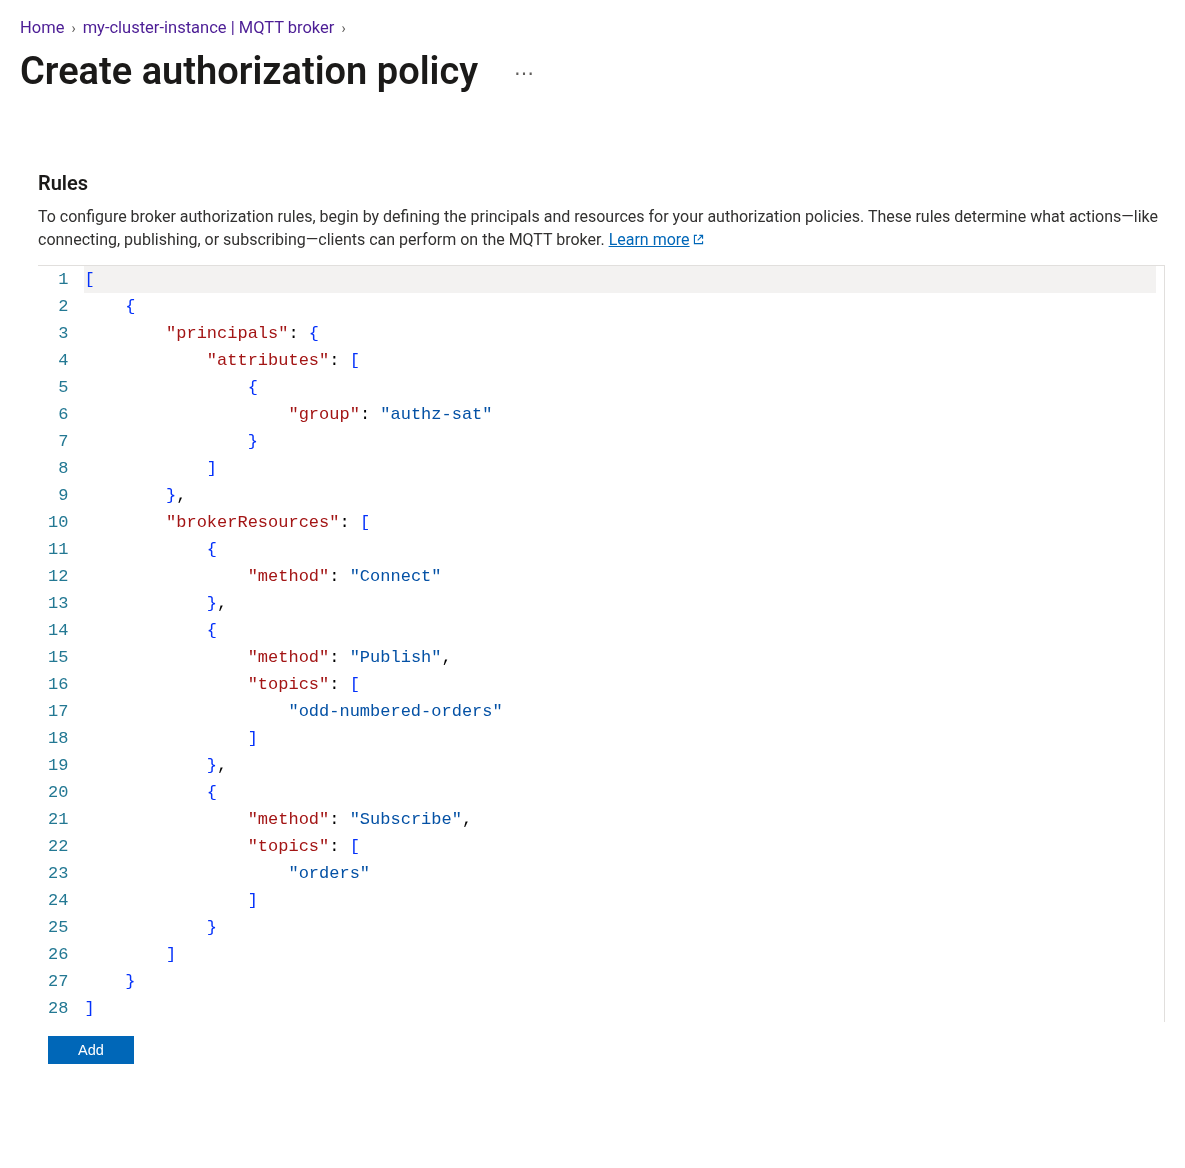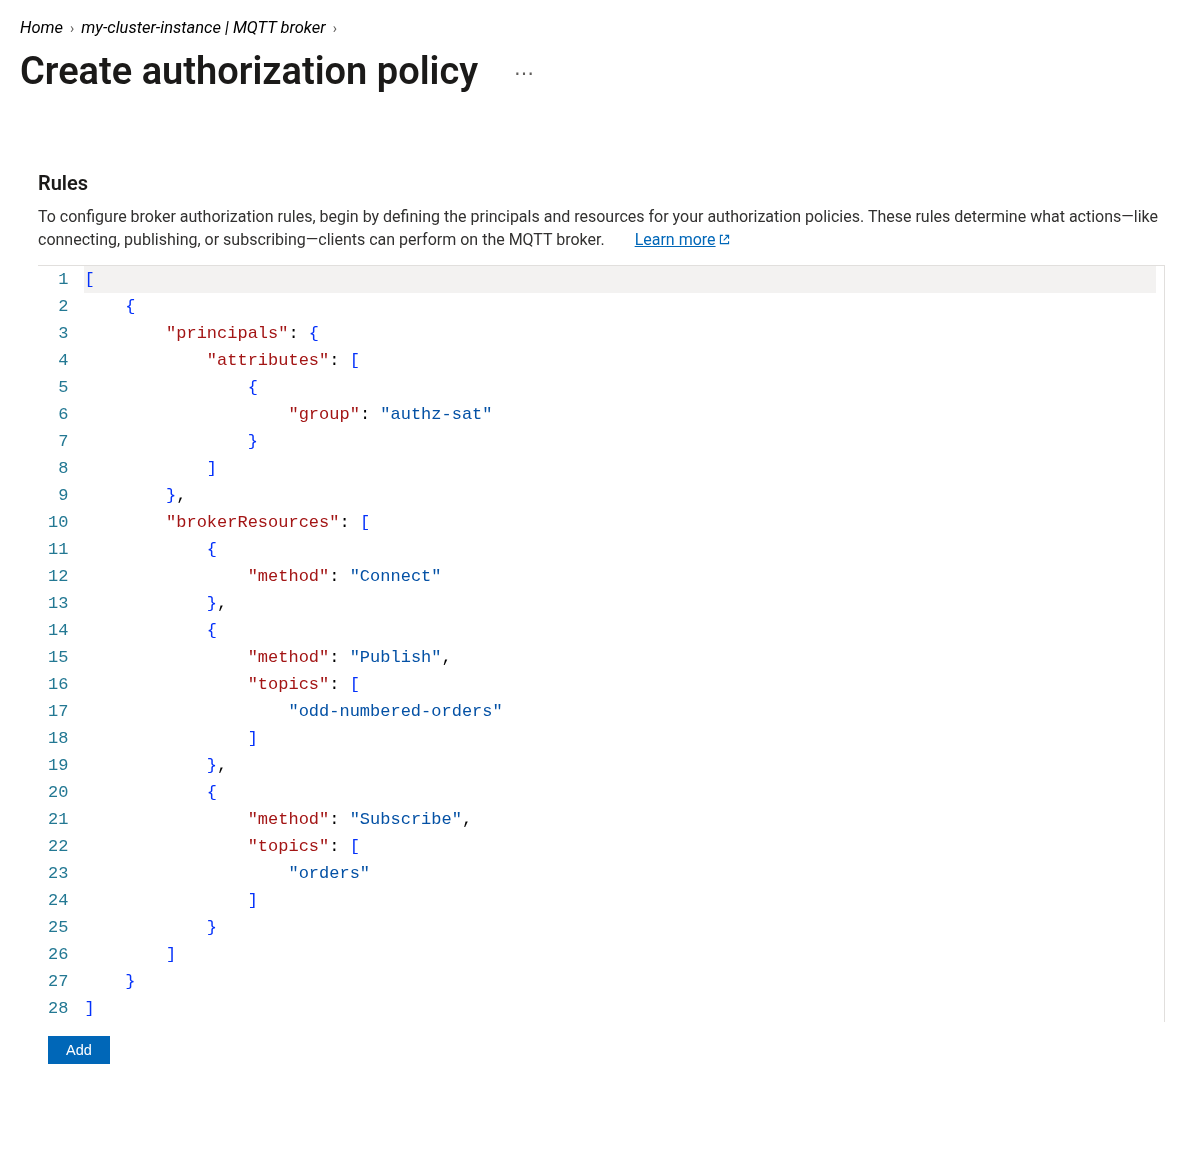--- a/index.html
+++ b/index.html
@@ -12,23 +12,22 @@
   }
   .breadcrumb {
     font-size: 16.5px;
     margin-bottom: 8px;
     display: flex;
     align-items: center;
     gap: 7px;
     color: #323130;
   }
   .breadcrumb a {
-    color: #000000;
+    color: #4c1d95;
     text-decoration: none;
-    font-style: italic;
   }
   .chevron {
     color: #605e5c;
     font-size: 14px;
   }
   .title-row {
     display: flex;
     align-items: center;
     gap: 30px;
   }
@@ -58,21 +57,20 @@
   }
   .section p {
     font-size: 16px;
     line-height: 1.45;
     margin: 0 0 14px 0;
     color: #323130;
   }
   .learn-more {
     color: #0067b8;
     text-decoration: underline;
-    margin-left: 26px;
   }
   .ext-icon {
     display:inline-block;
     vertical-align: -1px;
     margin-left: 2px;
   }
   .editor {
     border: 1px solid #e1dfdd;
     border-left: none;
     border-bottom: none;
@@ -98,21 +96,21 @@
   .tok-brace   { color: #0431fa; }
   .tok-key     { color: #a31515; }
   .tok-string  { color: #0451a5; }
   .add-btn {
     display: inline-block;
     background: #0067b8;
     color: #fff;
     font-size: 14.5px;
     font-weight: 400;
     border: none;
-    padding: 6px 18px;
+    padding: 6px 30px;
     margin-top: 14px;
     margin-left: 10px;
     cursor: pointer;
   }
 </style>
 </head>
 <body>
 
 <nav class="breadcrumb">
   <a href="#">Home</a>

